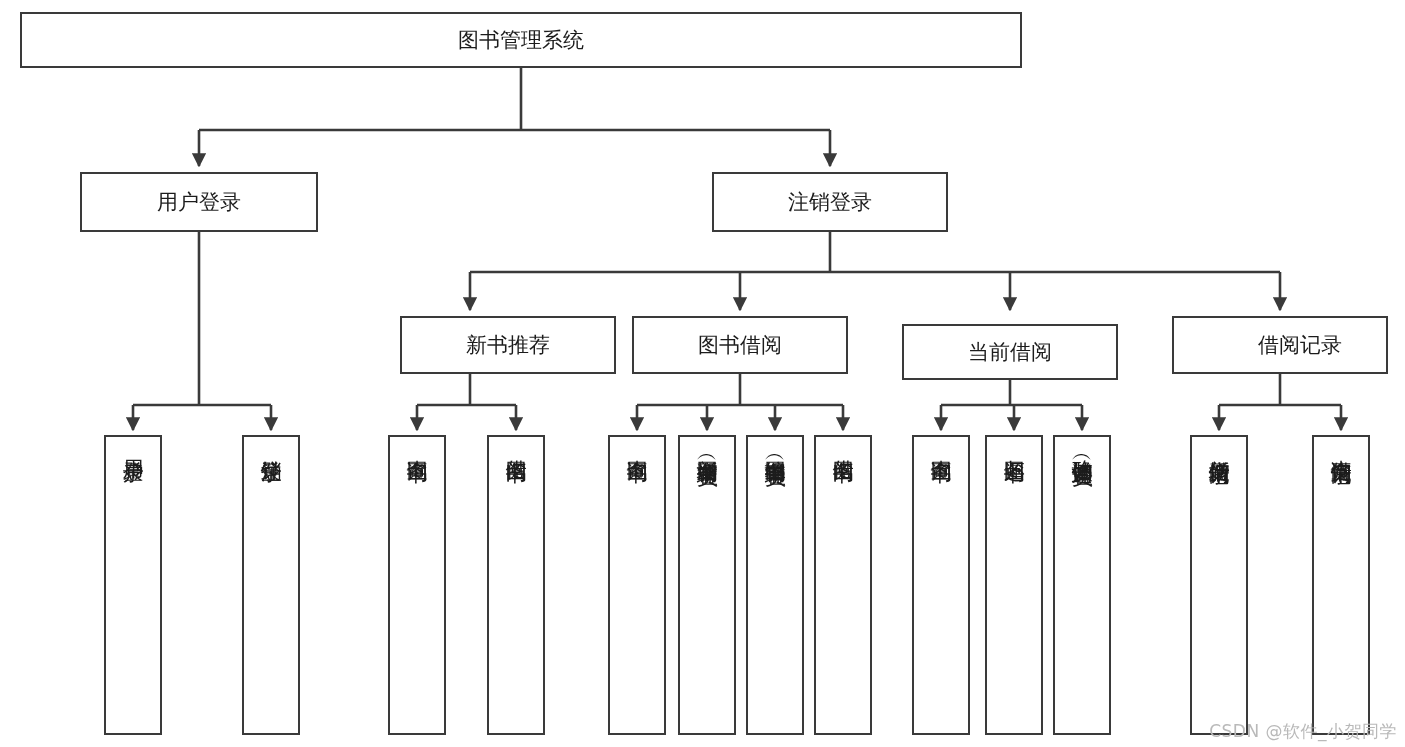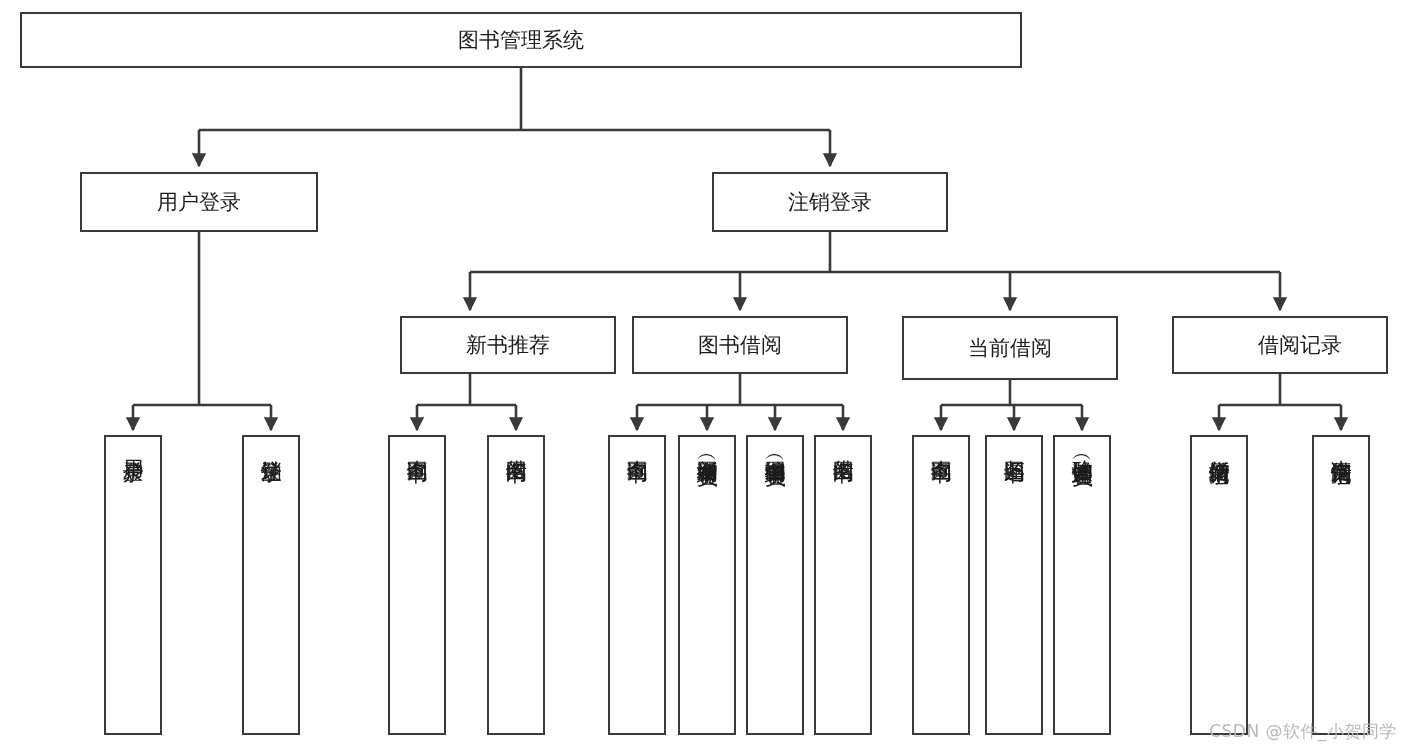--- a/index.html
+++ b/index.html
@@ -135,21 +135,21 @@
         <span class="node-label">注销登录</span>
       </div>
     </div>
   <div id="level3-layer">
       <div class="node horiz" style="left: 362px; top: 316px; width: 216px; height: 58px; margin-left: 38px;">
         <span class="node-label">新书推荐</span>
       </div>
       <div class="node horiz" style="left: 632px; top: 316px; width: 216px; height: 58px; align-items: center;">
         <span class="node-label">图书借阅</span>
       </div>
-      <div class="node horiz" style="left: 902px; top: 316px; width: 216px; height: 64px;">
+      <div class="node horiz" style="left: 902px; top: 324px; width: 216px; height: 56px;">
         <span class="node-label">当前借阅</span>
       </div>
       <div class="node horiz" style="left: 1172px; top: 316px; width: 216px; height: 58px; padding-left: 40px;">
         <span class="node-label">借阅记录</span>
       </div>
     </div>
   <div id="leaf-layer">
       <div class="node leaf" style="left: 104px; top: 435px; width: 58px; height: 300px;">
         <span class="node-label">用户登录</span>
       </div>

